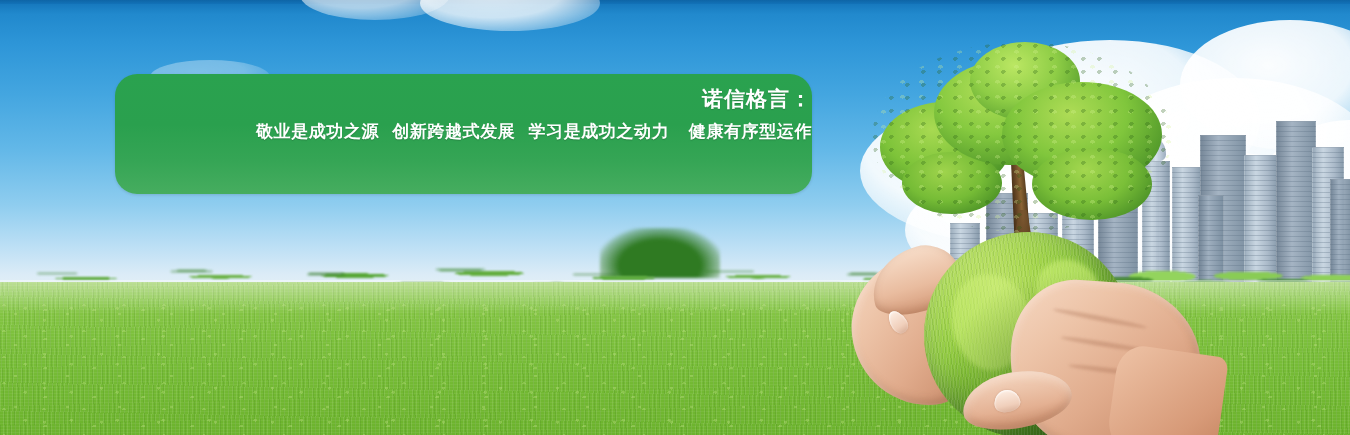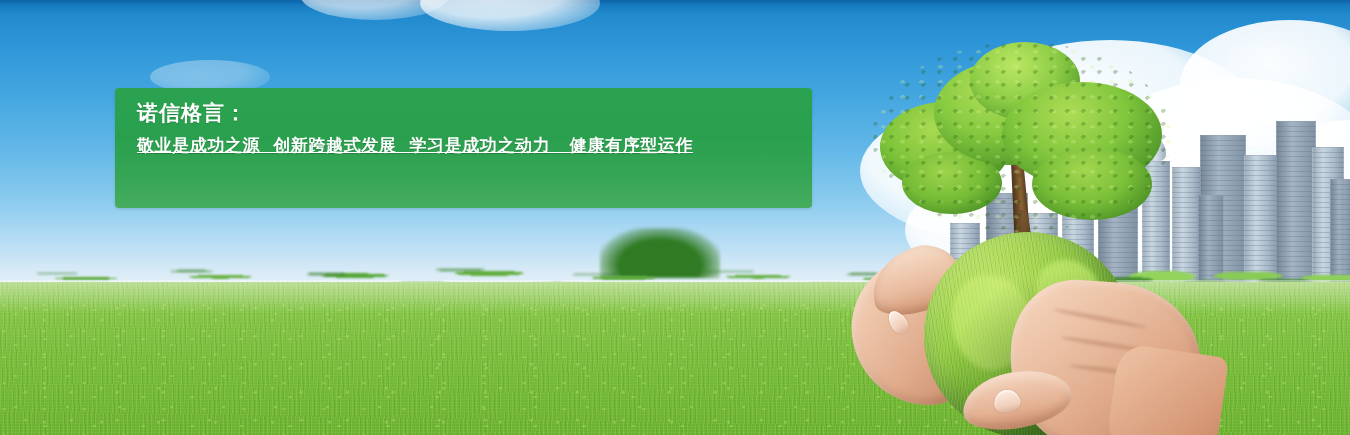--- a/index.html
+++ b/index.html
@@ -319,45 +319,45 @@
   .finger-sep {
     position:absolute; background:rgba(165,110,80,.35); border-radius:50%;
     filter:blur(1.6px);
   }
   .fs1 { left:190px; top:296px; width:96px; height:5px; transform:rotate(11deg); }
   .fs2 { left:198px; top:322px; width:92px; height:5px; transform:rotate(9deg); }
   .fs3 { left:206px; top:348px; width:84px; height:5px; transform:rotate(7deg); }
 
   
   .motto-panel {
-    position:absolute; left:115px; top:88px; width:697px; height:120px;
-    border-radius:4px;
+    position:absolute; left:115px; top:74px; width:697px; height:120px;
+    border-radius:22px;
     background:linear-gradient(to bottom, #2aa24f 0%, #2aa04e 42%, #35a555 72%, #46ad5f 100%);
     box-shadow:0 1px 3px rgba(0,0,0,.12);
+    text-align:right;
   }
   .motto-inner { padding:15px 0 0 22px; }
   .motto-title {
     color:#ffffff;
     font-size:21px;
     font-weight:bold;
     letter-spacing:1px;
     line-height:1;
     margin-bottom:13px;
     text-shadow:0 1px 1px rgba(0,0,0,.18);
   }
   .motto-line {
     color:#ffffff;
     font-size:17px;
     font-weight:bold;
     letter-spacing:.6px;
     line-height:1;
     margin-bottom:13px;
     white-space:pre;
     text-shadow:0 1px 1px rgba(0,0,0,.18);
-    text-decoration:underline;
   }
 </style>
 </head>
 <body>
 
 <div id="banner">
 
   <div class="sky"></div>
   <div class="sky-top-line"></div>
 

